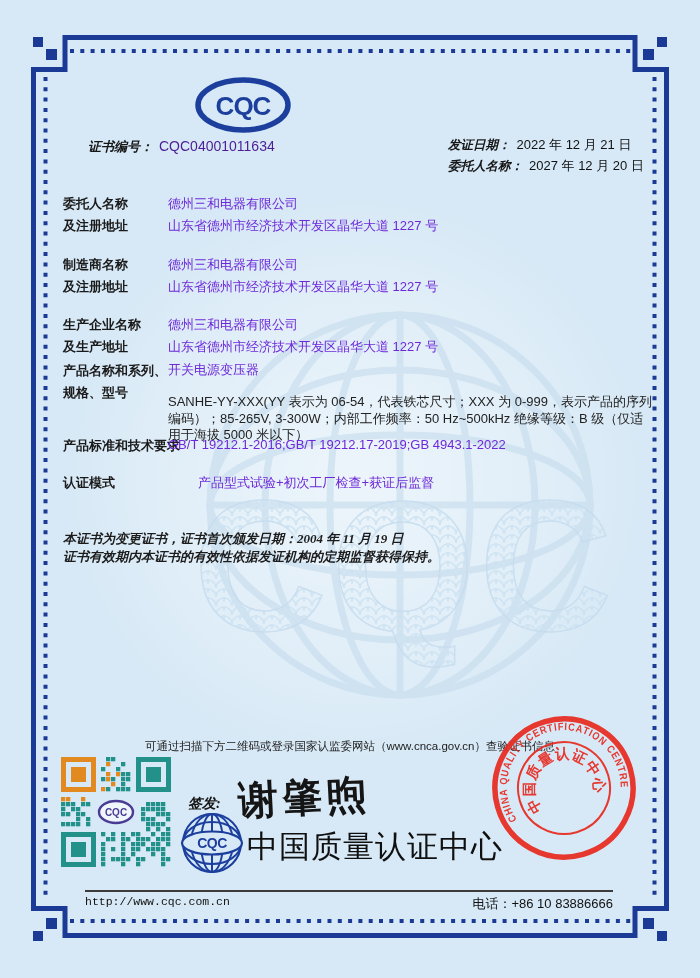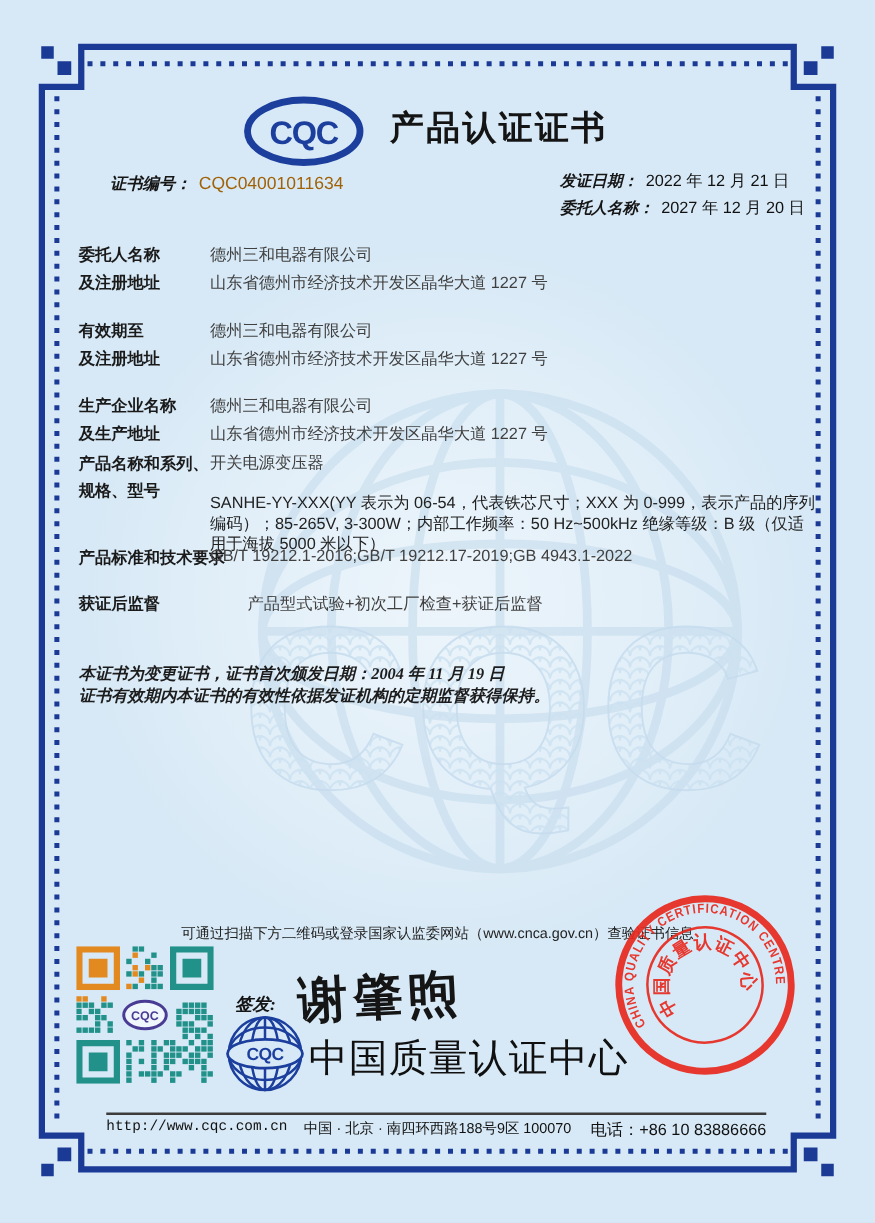--- a/index.html
+++ b/index.html
@@ -4,25 +4,25 @@
 <style>
   html,body{margin:0;padding:0;}
   body{width:700px;height:978px;background:#c9dded;font-family:"Liberation Sans",sans-serif;}
   .page{position:relative;width:700px;height:978px;background:#d7e9f6;overflow:hidden;}
   .abs{position:absolute;}
   .glow{left:70px;top:200px;width:570px;height:560px;
         background:radial-gradient(ellipse at 50% 50%, rgba(255,255,255,.55) 0%, rgba(255,255,255,.25) 45%, rgba(255,255,255,0) 72%);}
   .title{left:312px;top:84px;font-size:27px;font-weight:bold;color:#141414;letter-spacing:2px;white-space:nowrap;}
   .kai{font-family:"Liberation Serif",serif;font-style:italic;font-weight:bold;color:#161616;}
   .certno-row{left:88px;top:138px;font-size:13px;white-space:nowrap;}
-  .certno-val{font-family:"Liberation Sans",sans-serif;font-style:normal;font-weight:normal;font-size:14px;color:#a16207;margin-left:6px;}
+  .certno-val{font-family:"Liberation Sans",sans-serif;font-style:normal;font-weight:normal;font-size:14px;color:#4c1d95;margin-left:6px;}
   .date-row{left:448px;font-size:12.5px;white-space:nowrap;}
   .date-val{font-family:"Liberation Sans",sans-serif;font-style:normal;font-weight:normal;font-size:13px;color:#111;margin-left:6px;}
   .flabel{left:63px;font-size:13px;font-weight:bold;color:#1a1a1a;white-space:nowrap;text-align:center;}
-  .fvalue{left:168px;font-size:13px;color:#404040;white-space:nowrap;}
+  .fvalue{left:168px;font-size:13px;color:#6d28d9;white-space:nowrap;}
   .fblock{left:168px;width:484px;font-size:13px;color:#222;line-height:16.5px;}
   .stmt{left:63px;width:575px;font-size:13px;font-weight:bold;font-style:italic;
         font-family:"Liberation Serif",serif;color:#1c1c1c;white-space:nowrap;}
   .note{left:0;top:739px;width:700px;text-align:center;font-size:11.5px;color:#222;}
   .sign-label{left:188px;top:795px;font-size:14px;font-weight:bold;color:#161616;}
   .signature{left:238px;top:770px;font-size:40px;font-weight:bold;color:#151515;
              font-family:"Liberation Serif",serif;transform:rotate(-3deg);letter-spacing:4px;white-space:nowrap;}
   .orgname{left:247px;top:826px;font-size:31px;color:#101010;letter-spacing:1px;white-space:nowrap;}
   .rule{left:85px;top:890px;width:528px;height:1.5px;background:#3c3c3c;}
   .furl{left:85px;top:895px;font-family:"Liberation Mono",monospace;font-size:11.5px;color:#111;}
@@ -74,56 +74,55 @@
         <rect x="46" y="918" width="11" height="11"></rect>
       <rect x="657" y="931" width="10" height="10"></rect>
         <rect x="643" y="918" width="11" height="11"></rect>
     </g>
   </svg>
 
   <svg class="abs" style="left:193px;top:76px;" width="100" height="58" viewBox="0 0 100 58">
     <ellipse cx="50" cy="29" rx="45" ry="25" fill="none" stroke="#1c3f9e" stroke-width="5.5"></ellipse>
     <text x="50" y="39" text-anchor="middle" font-family="Liberation Sans, sans-serif" font-size="26" font-weight="bold" fill="#1c3f9e" letter-spacing="-1">CQC</text>
   </svg>
-  <div class="abs title">产品认证证书</div>
 
   <div class="abs kai certno-row">
     <span>证书编号：</span><span class="certno-val">CQC04001011634</span>
   </div>
   <div class="abs kai date-row" style="top:136px;">
     <span>发证日期：</span><span class="date-val">2022 年 12 月 21 日</span>
   </div>
   <div class="abs kai date-row" style="top:157px;">
     <span>委托人名称：</span><span class="date-val">2027 年 12 月 20 日</span>
   </div>
 
   <div class="abs flabel" style="top:195px;">委托人名称</div>
   <div class="abs flabel" style="top:217px;">及注册地址</div>
   <div class="abs fvalue" style="top:195px;">德州三和电器有限公司</div>
   <div class="abs fvalue" style="top:217px;">山东省德州市经济技术开发区晶华大道 1227 号</div>
 
-  <div class="abs flabel" style="top:256px;">有效期至</div>
+  <div class="abs flabel" style="top:256px;">制造商名称</div>
   <div class="abs flabel" style="top:278px;">及注册地址</div>
   <div class="abs fvalue" style="top:256px;">德州三和电器有限公司</div>
   <div class="abs fvalue" style="top:278px;">山东省德州市经济技术开发区晶华大道 1227 号</div>
 
   <div class="abs flabel" style="top:316px;">生产企业名称</div>
   <div class="abs flabel" style="top:338px;">及生产地址</div>
   <div class="abs fvalue" style="top:316px;">德州三和电器有限公司</div>
   <div class="abs fvalue" style="top:338px;">山东省德州市经济技术开发区晶华大道 1227 号</div>
 
   <div class="abs flabel" style="top:362px;">产品名称和系列、</div>
   <div class="abs flabel" style="top:384px;">规格、型号</div>
   <div class="abs fvalue" style="top:361px;">开关电源变压器</div>
   <div class="abs fblock" style="top:394px;">SANHE-YY-XXX(YY 表示为 06-54，代表铁芯尺寸；XXX 为 0-999，表示产品的序列编码）；85-265V, 3-300W；内部工作频率：50 Hz~500kHz 绝缘等级：B 级（仅适用于海拔 5000 米以下）</div>
 
   <div class="abs flabel" style="top:437px;">产品标准和技术要求</div>
   <div class="abs fvalue" style="top:437px;">GB/T 19212.1-2016;GB/T 19212.17-2019;GB 4943.1-2022</div>
 
-  <div class="abs flabel" style="top:474px;">获证后监督</div>
+  <div class="abs flabel" style="top:474px;">认证模式</div>
   <div class="abs fvalue" style="top:474px;margin-left:30px;">产品型式试验+初次工厂检查+获证后监督</div>
 
   <div class="abs stmt" style="top:530px;">本证书为变更证书，证书首次颁发日期：2004 年 11 月 19 日</div>
   <div class="abs note">可通过扫描下方二维码或登录国家认监委网站（www.cnca.gov.cn）查验证书信息</div>
 
   <div class="abs stmt" style="top:548px;">证书有效期内本证书的有效性依据发证机构的定期监督获得保持。</div>
 
   <svg id="qr-svg" class="abs" style="left:61px;top:757px;" width="110" height="110" viewBox="0 0 110 110">
       <rect x="45" y="0" width="4.3" height="4.3" fill="#22918a"></rect>
       <rect x="50" y="0" width="4.3" height="4.3" fill="#22918a"></rect>
@@ -286,16 +285,15 @@
         <textPath href="#stampArcEn" startOffset="2">CHINA QUALITY CERTIFICATION CENTRE</textPath>
       </text>
       <text font-family="Liberation Sans, sans-serif" font-size="14.5" font-weight="bold" fill="#e8291f" letter-spacing="1" textLength="122" lengthAdjust="spacingAndGlyphs">
         <textPath href="#stampArcCn" startOffset="1">中国质量认证中心</textPath>
       </text>
     </g>
   </svg>
 
   <div class="abs rule"></div>
   <div class="abs furl">http://www.cqc.com.cn</div>
-  <div class="abs faddr">中国 · 北京 · 南四环西路188号9区  100070</div>
   <div class="abs fphone">电话：+86 10 83886666</div>
 
 </div>
 
 </body></html>

